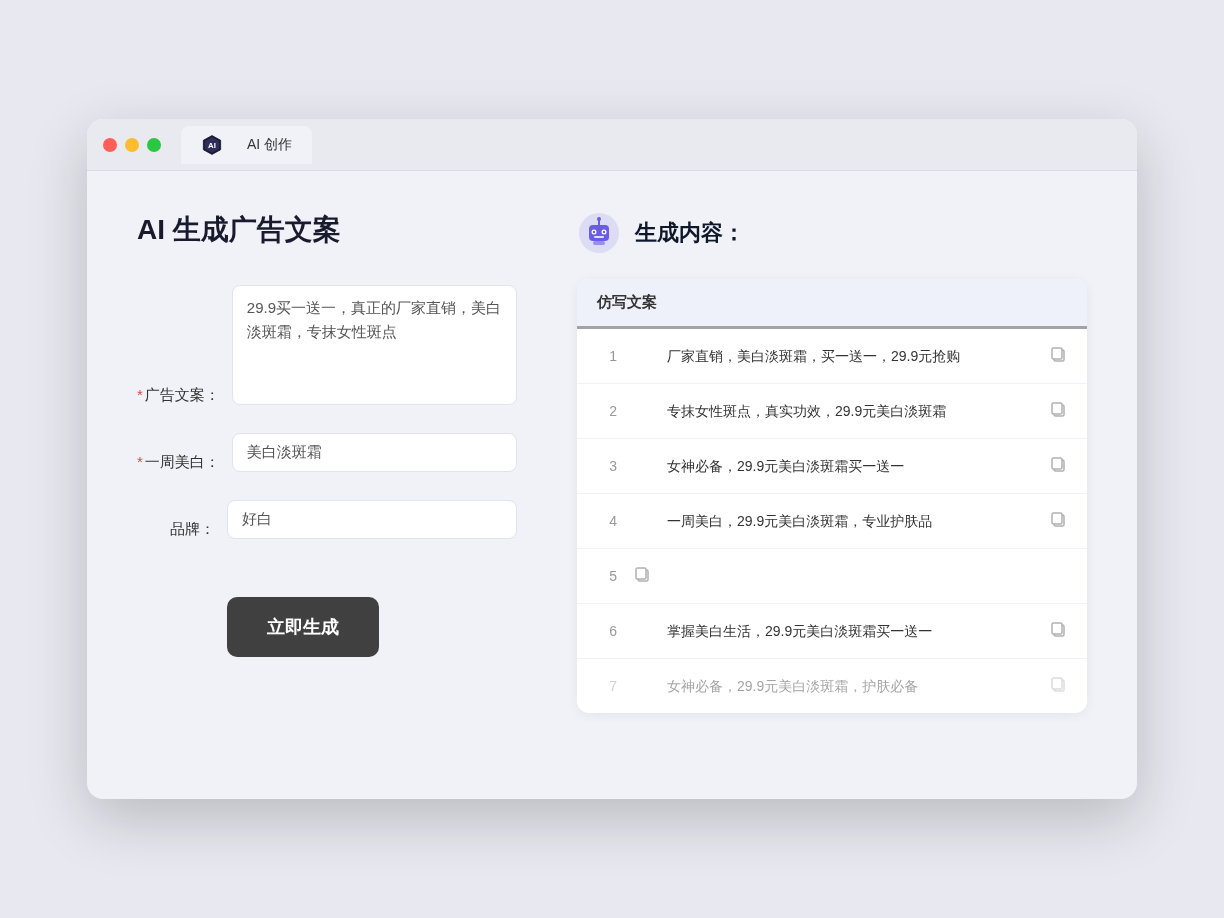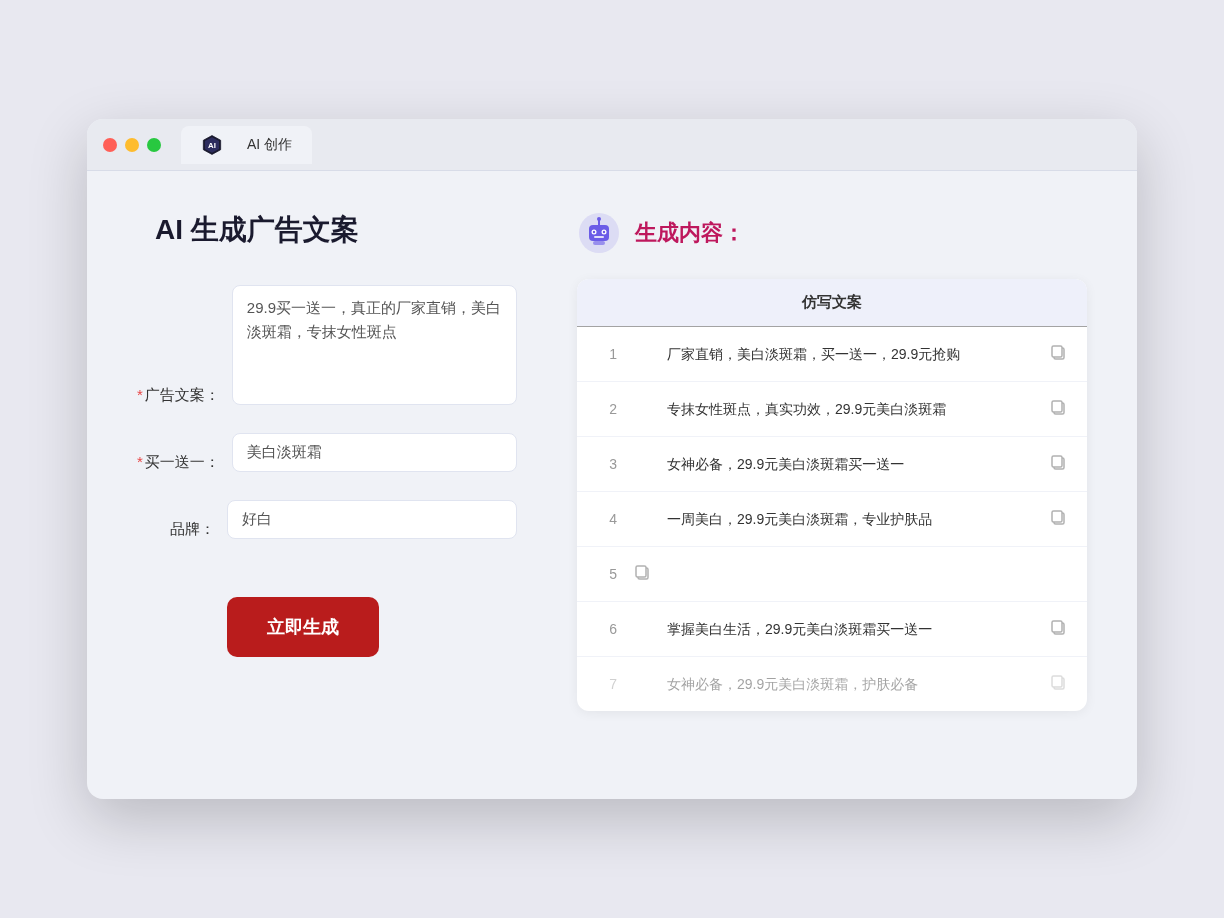--- a/index.html
+++ b/index.html
@@ -75,21 +75,20 @@
     
     .left-panel {
       flex: 0 0 380px;
     }
 
     .page-title {
       font-size: 28px;
       font-weight: 700;
       color: #1a1a2e;
       margin-bottom: 36px;
-      margin-left: 18px;
     }
 
     .form-group {
       display: flex;
       align-items: flex-end;
       margin-bottom: 28px;
     }
 
     .form-label {
       font-size: 15px;
@@ -118,21 +117,21 @@
       resize: none;
       outline: none;
     }
 
     textarea.form-input {
       height: 120px;
       line-height: 1.6;
     }
 
     .generate-btn {
-      background: #b91c1c;
+      background: #404040;
       color: white;
       border: none;
       border-radius: 10px;
       padding: 18px 40px;
       font-size: 18px;
       font-weight: 600;
       cursor: pointer;
       margin-top: 30px;
       margin-left: 90px;
       font-family: inherit;
@@ -151,38 +150,37 @@
     }
 
     .bot-icon {
       width: 44px;
       height: 44px;
     }
 
     .right-title {
       font-size: 22px;
       font-weight: 600;
-      color: #be185d;
+      color: #0f172a;
     }
 
     .results-container {
       background: white;
       border-radius: 12px;
       overflow: hidden;
       box-shadow: 0 2px 12px rgba(0,0,0,0.06);
     }
 
     .results-header {
       background: #eef0fa;
       padding: 14px 20px;
       font-size: 15px;
       font-weight: 600;
       color: #333;
-      border-bottom: 1px solid #a3a3a3;
-      text-align: center;
+      border-bottom: 3px solid #a3a3a3;
     }
 
     .result-item {
       display: flex;
       align-items: center;
       padding: 16px 20px;
       border-bottom: 1px solid #f0f2f8;
       gap: 16px;
     }
 
@@ -248,21 +246,21 @@
       <div class="form-group">
         <label class="form-label">
           <span class="required-star">*</span><span>广告文案：</span>
         </label>
         <textarea class="form-input" style="">29.9买一送一，真正的厂家直销，美白淡斑霜，专抹女性斑点</textarea>
       </div>
 
       
       <div class="form-group">
         <label class="form-label">
-          <span class="required-star">*</span><span>买一送一：</span>
+          <span class="required-star">*</span><span>一周美白：</span>
         </label>
         <input type="text" class="form-input" value="美白淡斑霜" style="">
       </div>
 
       
       <div class="form-group">
         <label class="form-label">品牌：</label>
         <input type="text" class="form-input" value="好白" style="">
       </div>
 

